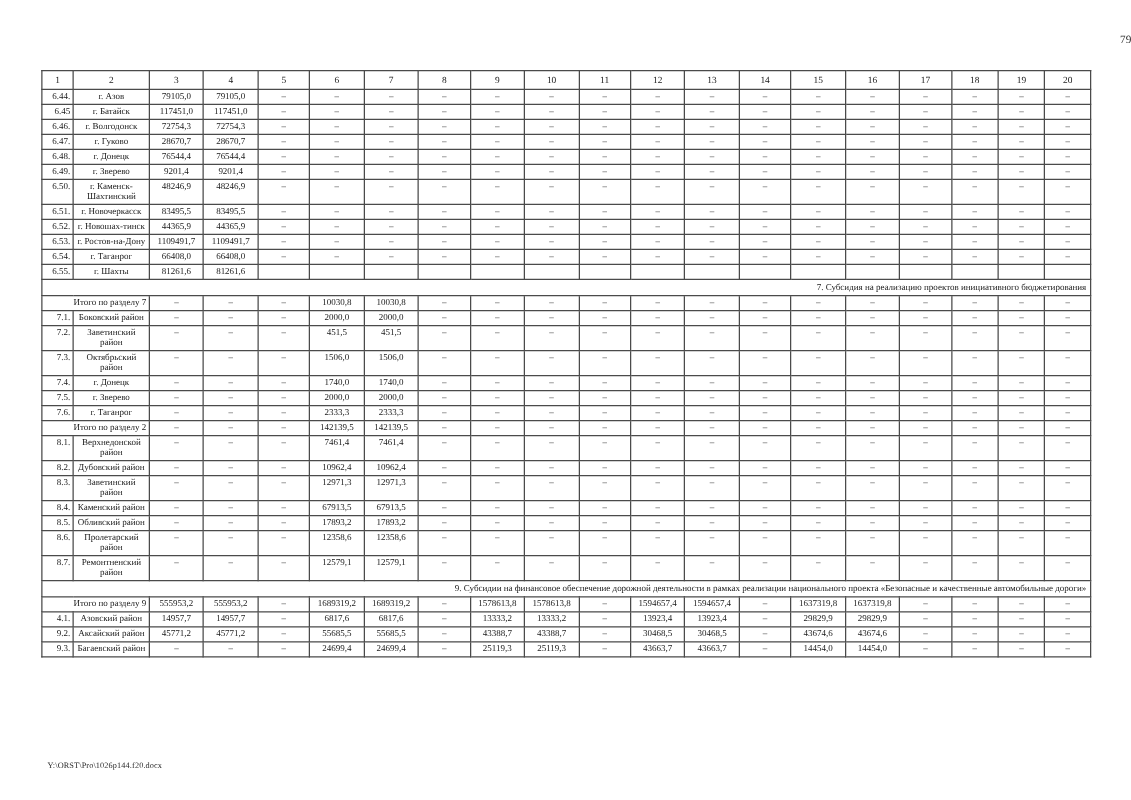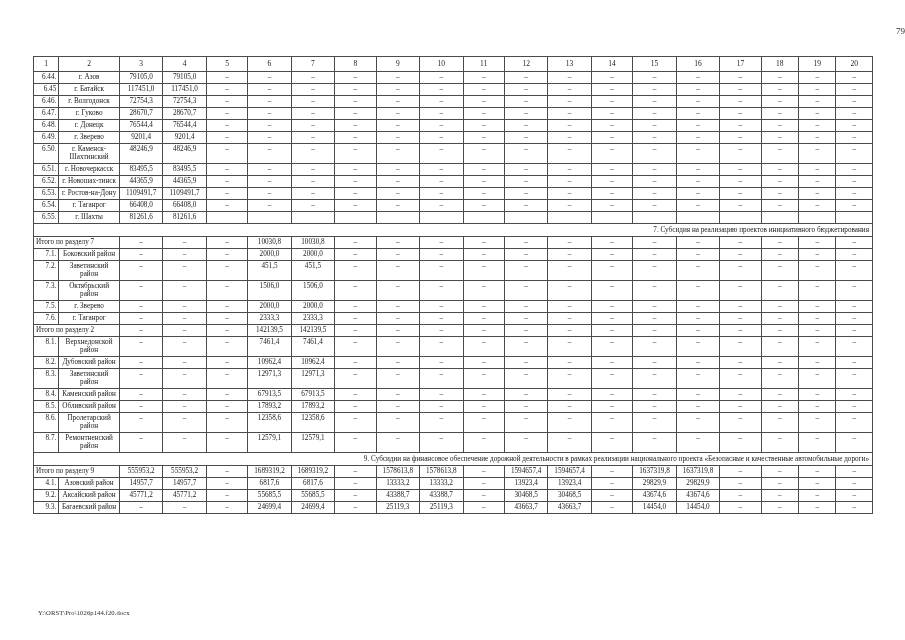--- a/index.html
+++ b/index.html
@@ -69,21 +69,21 @@
     padding-left: 2px;
   }
   td.c-val {
     text-align: center;
   }
   td.c-dash {
     text-align: center;
     vertical-align: top;
   }
   td.total-label {
-    text-align: left;
+    text-align: right;
     padding-left: 2px;
   }
   tr.section-head td {
     text-align: right;
     vertical-align: middle;
     height: 10px;
     font-size: 7.2px;
     padding: 1px 3px;
   }
   .footer-path {
@@ -498,20 +498,42 @@
             <td class="c-dash">–</td>
             <td class="c-dash">–</td>
             <td class="c-dash">–</td>
             <td class="c-dash">–</td>
             <td class="c-dash">–</td>
             <td class="c-dash">–</td>
             <td class="c-dash">–</td>
             <td class="c-dash">–</td>
           </tr>
           <tr>
+            <td class="c-num">7.4.</td>
+            <td class="c-name">г. Донецк</td>
+            <td class="c-dash">–</td>
+            <td class="c-dash">–</td>
+            <td class="c-dash">–</td>
+            <td class="c-val">1740,0</td>
+            <td class="c-val">1740,0</td>
+            <td class="c-dash">–</td>
+            <td class="c-dash">–</td>
+            <td class="c-dash">–</td>
+            <td class="c-dash">–</td>
+            <td class="c-dash">–</td>
+            <td class="c-dash">–</td>
+            <td class="c-dash">–</td>
+            <td class="c-dash">–</td>
+            <td class="c-dash">–</td>
+            <td class="c-dash">–</td>
+            <td class="c-dash">–</td>
+            <td class="c-dash">–</td>
+            <td class="c-dash">–</td>
+          </tr>
+          <tr>
             <td class="c-num">7.5.</td>
             <td class="c-name">г. Зверево</td>
             <td class="c-dash">–</td>
             <td class="c-dash">–</td>
             <td class="c-dash">–</td>
             <td class="c-val">2000,0</td>
             <td class="c-val">2000,0</td>
             <td class="c-dash">–</td>
             <td class="c-dash">–</td>
             <td class="c-dash">–</td>

